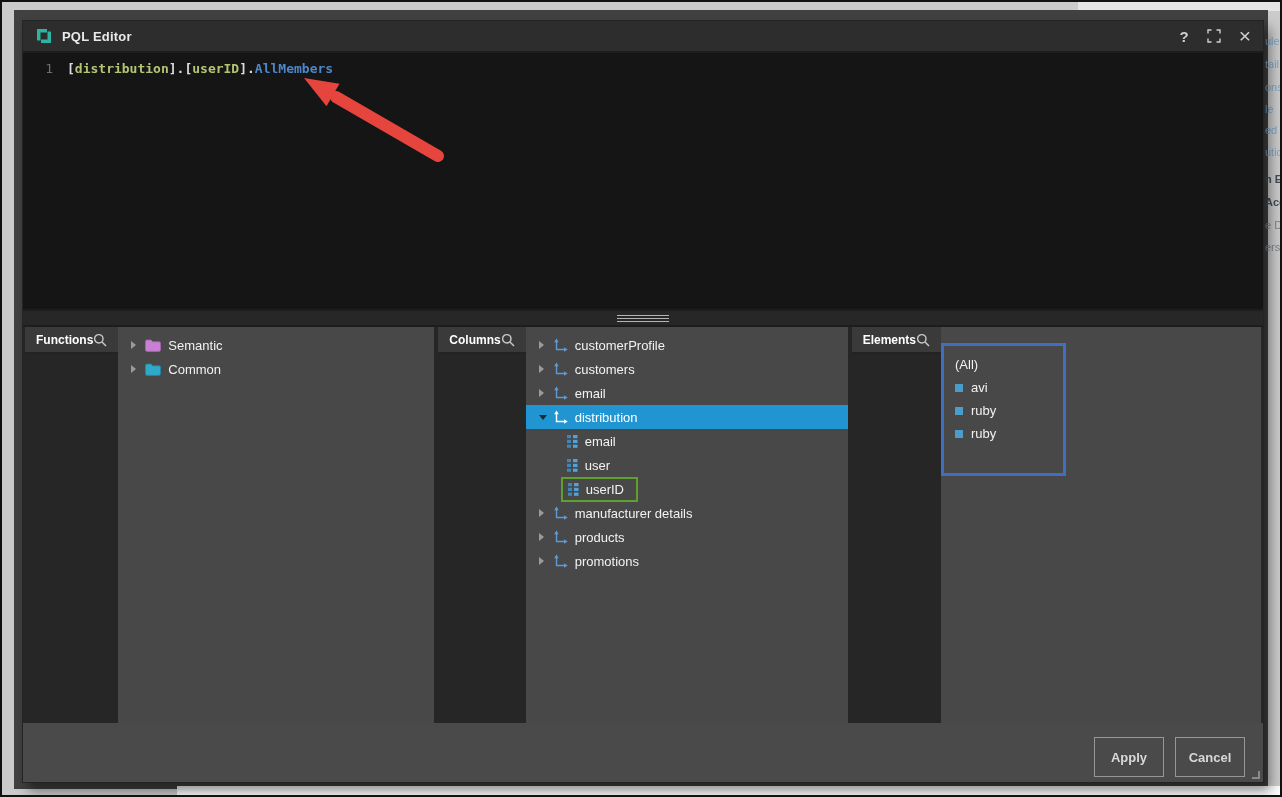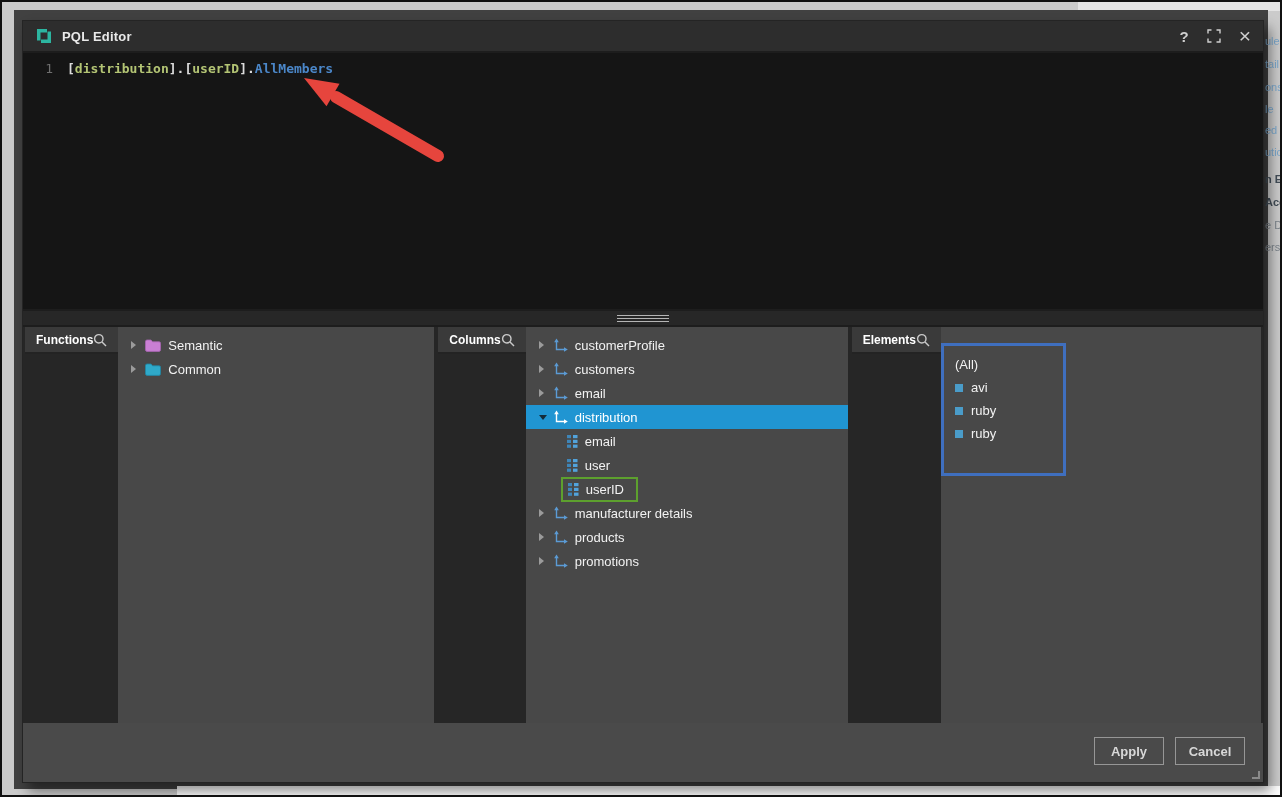--- a/index.html
+++ b/index.html
@@ -90,21 +90,21 @@
   .green-box .icn { margin-right:7px; display:flex; }
 
   .elements-box { position:absolute; left:0; top:16px; width:125px; height:133px;
                   border:3px solid var(--highlight-blue,#3f6fbf); padding-top:7px; }
   .elem-row { height:23px; display:flex; align-items:center; padding-left:11px;
               color:#f2f2f2; font-size:13px; }
   .bullet { width:8px; height:8px; background:#4a9cc9; margin-right:8px; flex:none; }
 
   
   .footer { flex:1; position:relative; background:#4a4a4a; }
-  .btn { position:absolute; top:14px; width:70px; height:28px; background:#4a4a4a;
+  .btn { position:absolute; top:14px; width:70px; height:40px; background:#4a4a4a;
          border:1px solid #969696; color:#d8d8d8; font-size:13px; font-weight:600;
          font-family:"Liberation Sans", sans-serif; cursor:pointer;margin-left:12px; }
   .btn-apply  { right:99px; }
   .btn-cancel { right:18px; }
   .corner-grip { position:absolute; right:3px; bottom:3px; width:8px; height:8px;
                  border-right:2px solid #8a8a8a; border-bottom:2px solid #8a8a8a; }
 </style>
 </head>
 <body>
 

